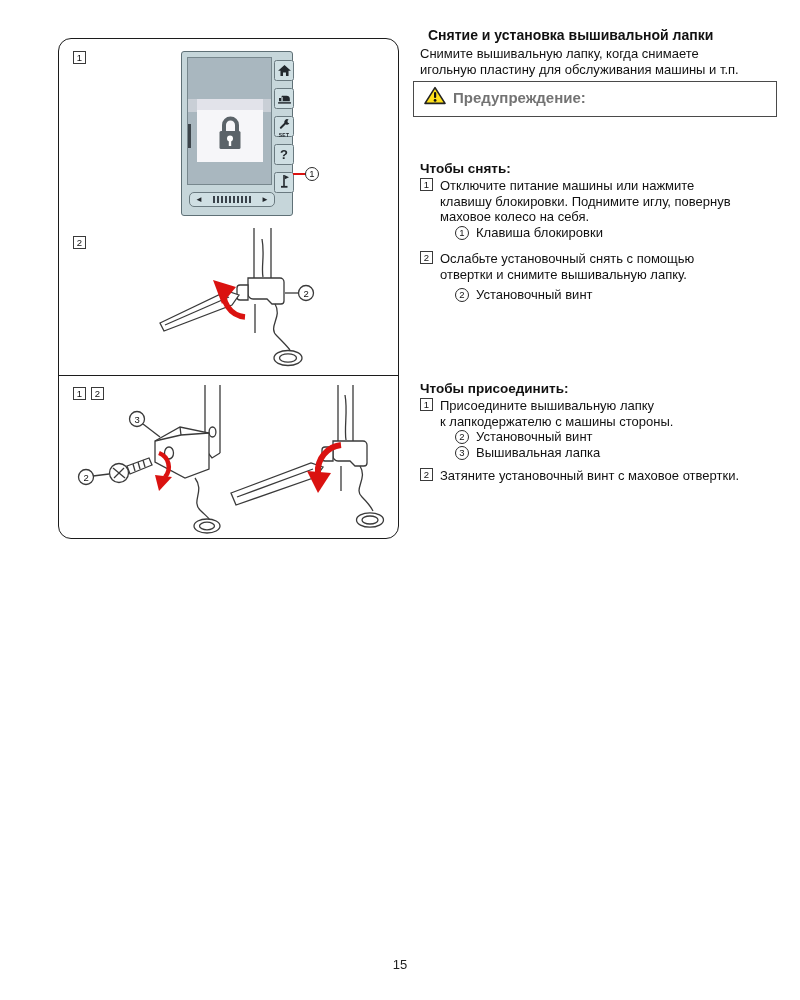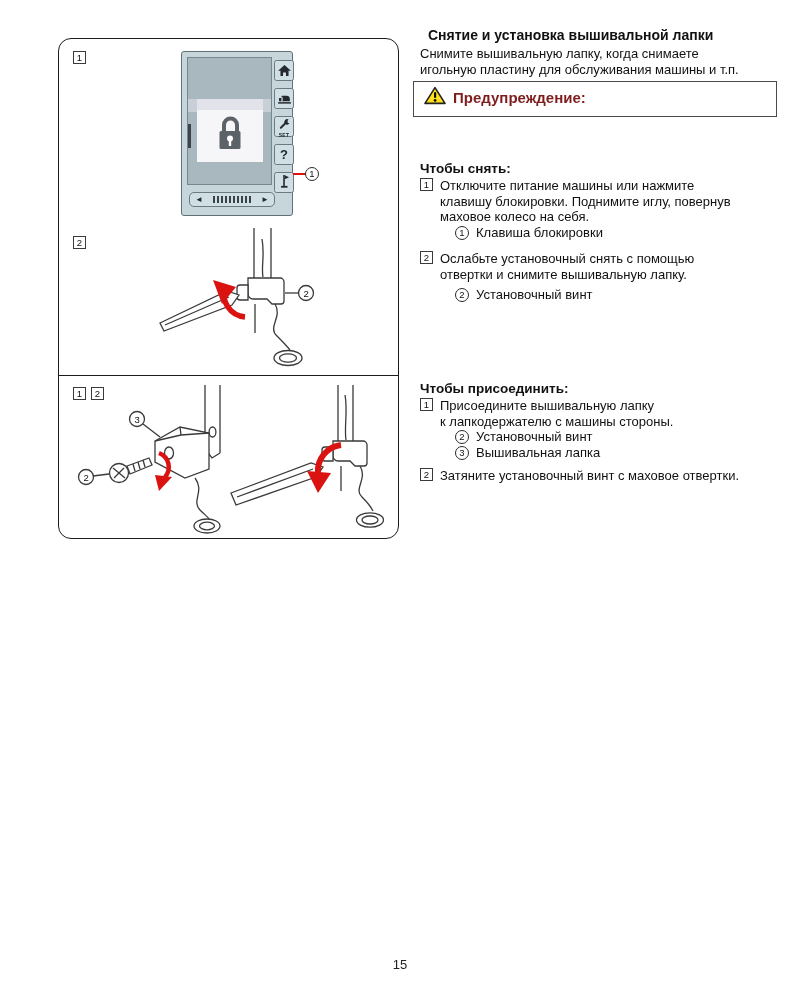--- a/index.html
+++ b/index.html
@@ -52,21 +52,21 @@
   .callout1-line { position:absolute; left:234px; top:134px; width:13px; height:2px; background:#da1210; }
   .callout1-circ { position:absolute; left:246px; top:128px; }
 
   
   .t-abs { position:absolute; }
   .page-title { left:428px; top:27px; font-size:14px; font-weight:bold; }
   .intro { left:420px; top:46px; font-size:13px; line-height:16px; white-space:pre-line; }
 
   .warning-box { left:413px; top:81px; width:364px; border:1px solid #4a4a4a; padding:4px 8px 7px 8px; }
   .warning-title-row { display:flex; align-items:center; gap:7px; padding-left:2px; }
-  .warning-title { color:#7f1d1d; font-size:15px; font-weight:bold; }
+  .warning-title { color:#737373; font-size:15px; font-weight:bold; }
   .warning-body { font-size:13px; line-height:15.5px; white-space:pre-line; margin-top:1px; }
 
   .sec-heading { font-size:13.5px; font-weight:bold; }
   .h-remove { left:420px; top:161px; }
   .h-attach { left:420px; top:381px; }
 
   .step { display:flex; gap:7px; align-items:flex-start; }
   .step-text { font-size:13px; line-height:15.5px; white-space:pre-line; }
   .s-r1 { left:420px; top:178px; }
   .s-r2 { left:420px; top:251px; }

